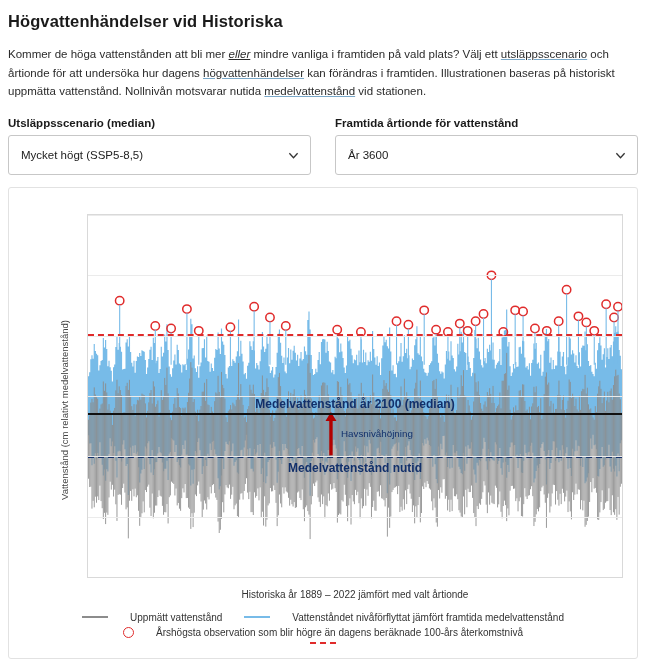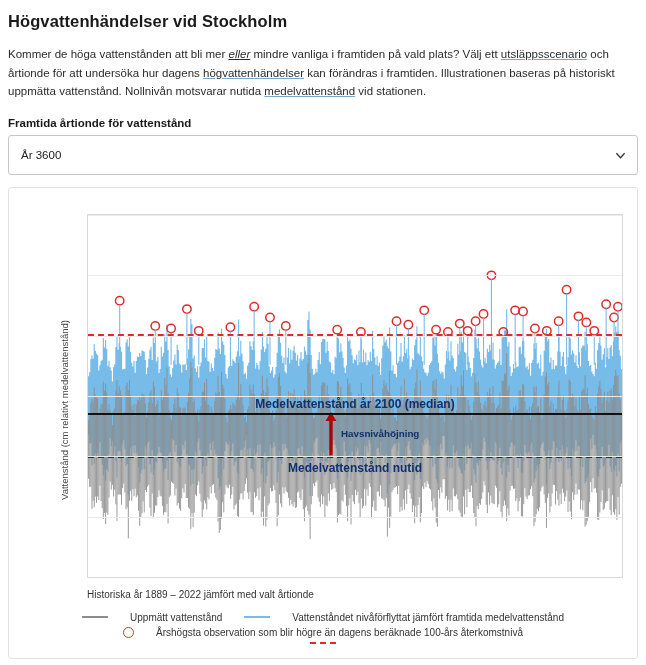--- a/index.html
+++ b/index.html
@@ -107,20 +107,21 @@
     transform: rotate(-90deg) translateX(-50%);
     transform-origin: left top;
     font-size: 9.5px;
     color: #444;
     white-space: nowrap;
   }
   .x-caption {
     position: absolute;
     left: 26px; right: 0;
     bottom: 6px;
+    text-align: center;
     font-size: 10px;
     color: #333;
   }
 
   svg.series { position: absolute; left: 0; top: 0; }
 
   .hline {
     position: absolute;
     left: 0; right: 0;
     height: 0;
@@ -134,21 +135,21 @@
     font-size: 12px;
     font-weight: bold;
     color: #12306b;
     white-space: nowrap;
   }
   .inplot-label.mid { left: 50%; transform: translateX(-50%); }
 
   .arrow-label {
     position: absolute;
     font-size: 9.8px;
-    font-weight: bold;
+    font-weight: normal;
     color: #12306b;
     white-space: nowrap;
   }
 
   
   .legend {
     margin-top: 4px;
     padding: 2px 6px 4px 6px;
     font-size: 10px;
     color: #333;
@@ -167,26 +168,35 @@
   .swatch.circle-red {
     width: 11px; height: 11px; border: 1.8px solid #e02b2b; border-radius: 50%;
   }
   .swatch.line-red-dash { width: 26px; height: 0; border-top: 2.5px dashed #e02b2b; }
 </style>
 </head>
 <body>
 
 <div class="page">
 
-  <h1 class="page-title">Högvattenhändelser vid Stockholm</h1>
+  <h1 class="page-title">Högvattenhändelser vid Historiska</h1>
 
   <p class="intro"><span>Kommer de höga vattenstånden att bli mer </span><span class="em">eller</span><span> mindre vanliga i framtiden på vald plats? Välj ett </span><a href="#">utsläppsscenario</a><span> och årtionde för att undersöka hur dagens </span><a href="#">högvattenhändelser</a><span> kan förändras i framtiden. Illustrationen baseras på historiskt uppmätta vattenstånd. Nollnivån motsvarar nutida </span><a href="#">medelvattenstånd</a><span> vid stationen.</span></p>
 
   <div class="controls">
 
+    <div class="control">
+      <label class="control-label">Utsläppsscenario (median)</label>
+      <div class="select-box">
+        <span>Mycket högt (SSP5-8,5)</span>
+        <svg class="caret" viewBox="0 0 12 12">
+          <path d="M1.5 3.5 L6 8.5 L10.5 3.5" fill="none" stroke="#333" stroke-width="1.4"></path>
+        </svg>
+      </div>
+    </div>
 
     <div class="control">
       <label class="control-label">Framtida årtionde för vattenstånd</label>
       <div class="select-box">
         <span>År 3600</span>
         <svg class="caret" viewBox="0 0 12 12">
           <path d="M1.5 3.5 L6 8.5 L10.5 3.5" fill="none" stroke="#333" stroke-width="1.4"></path>
         </svg>
       </div>
     </div>

